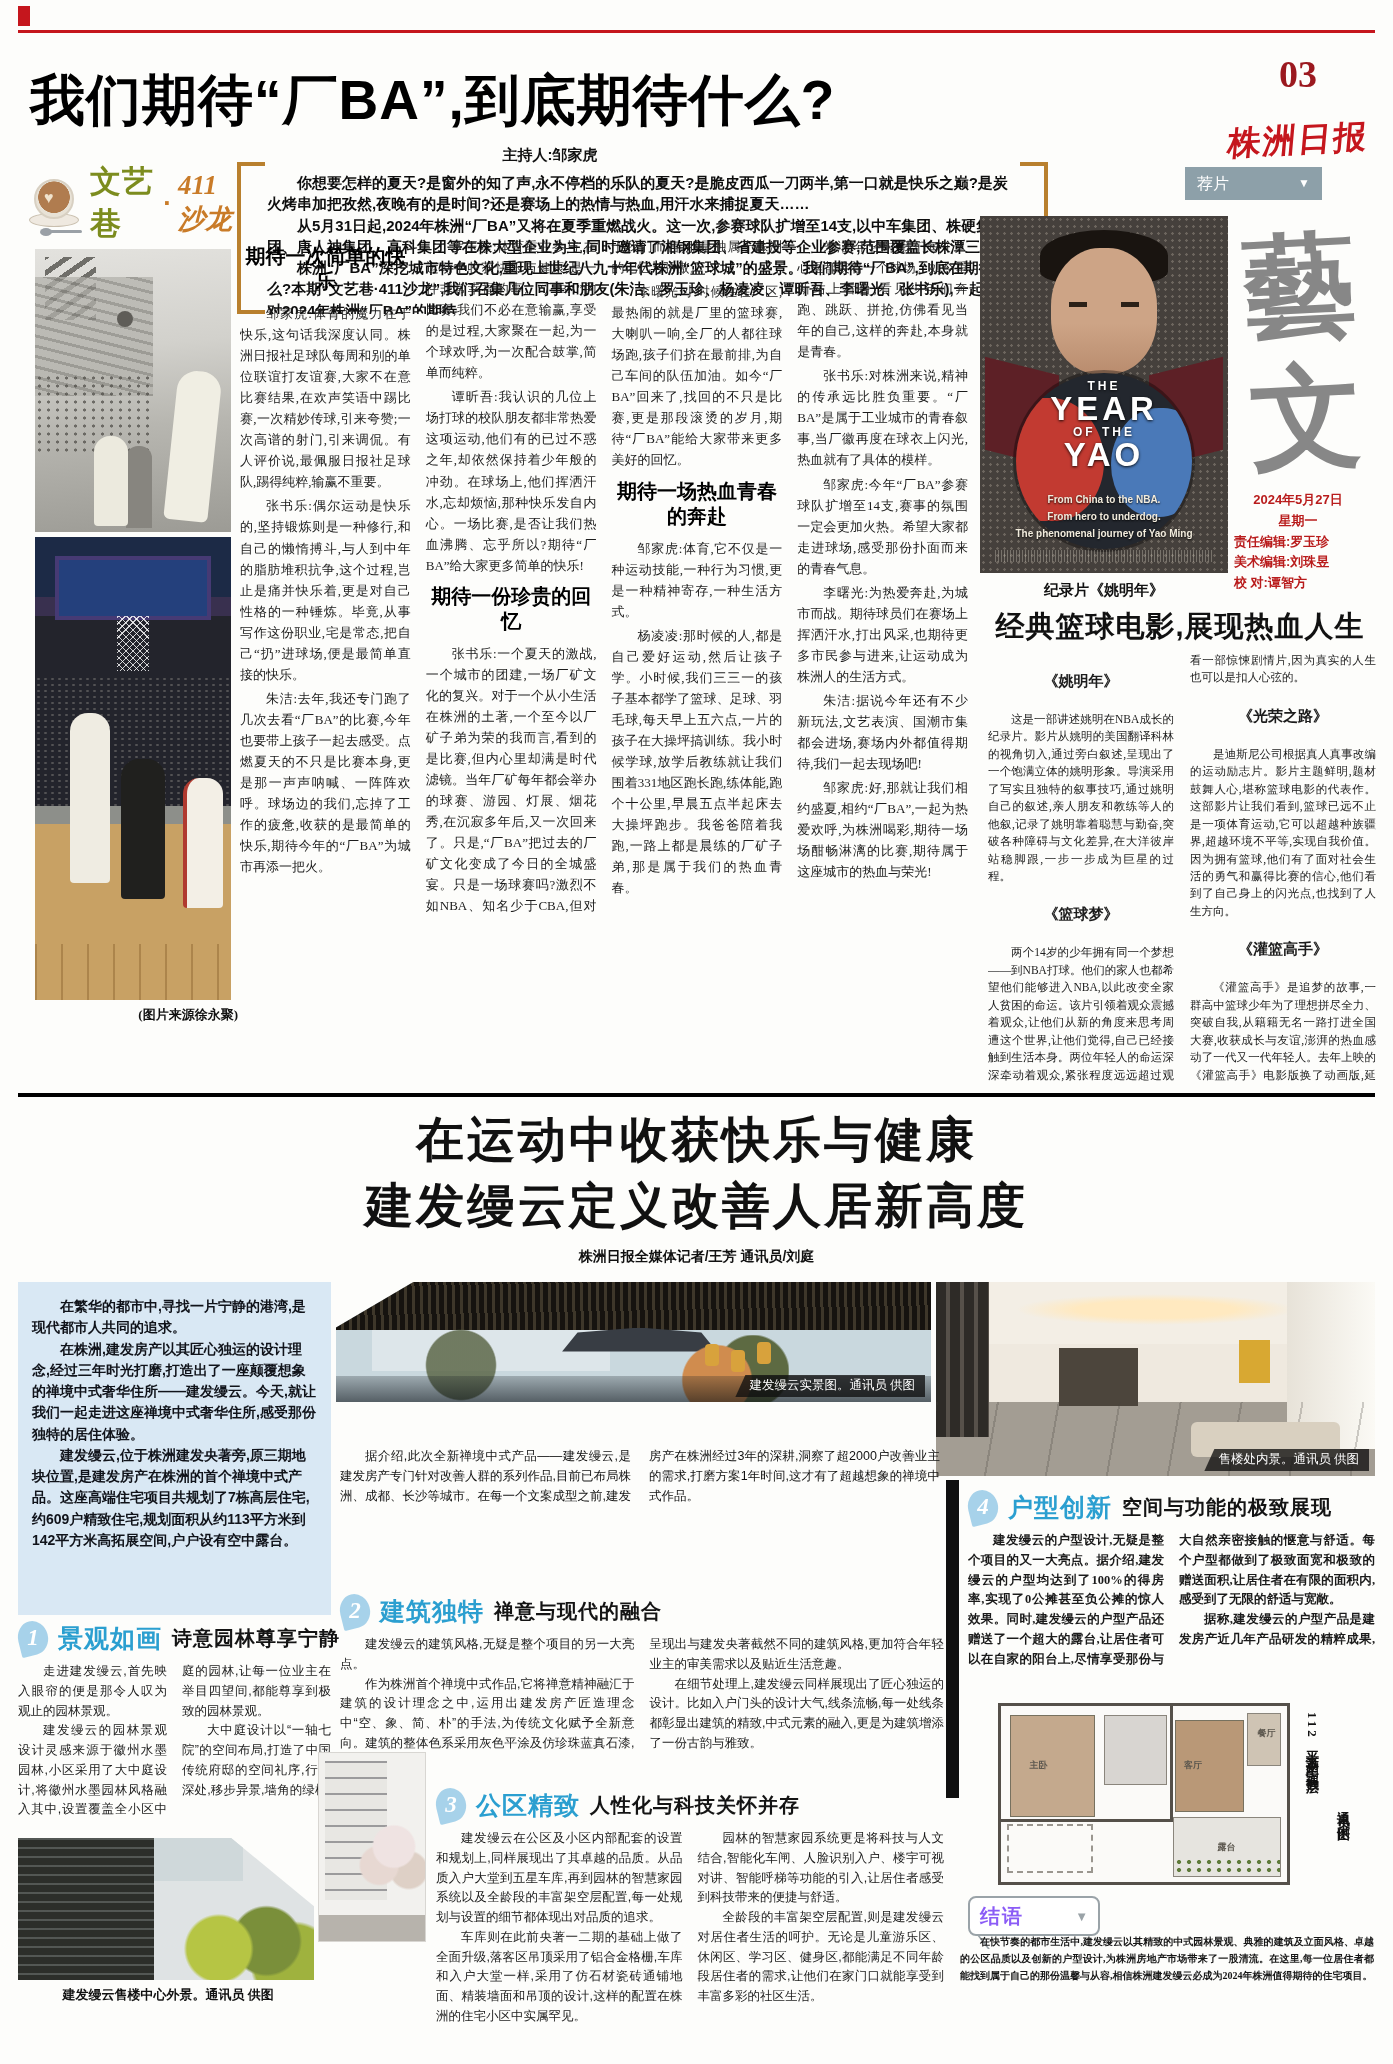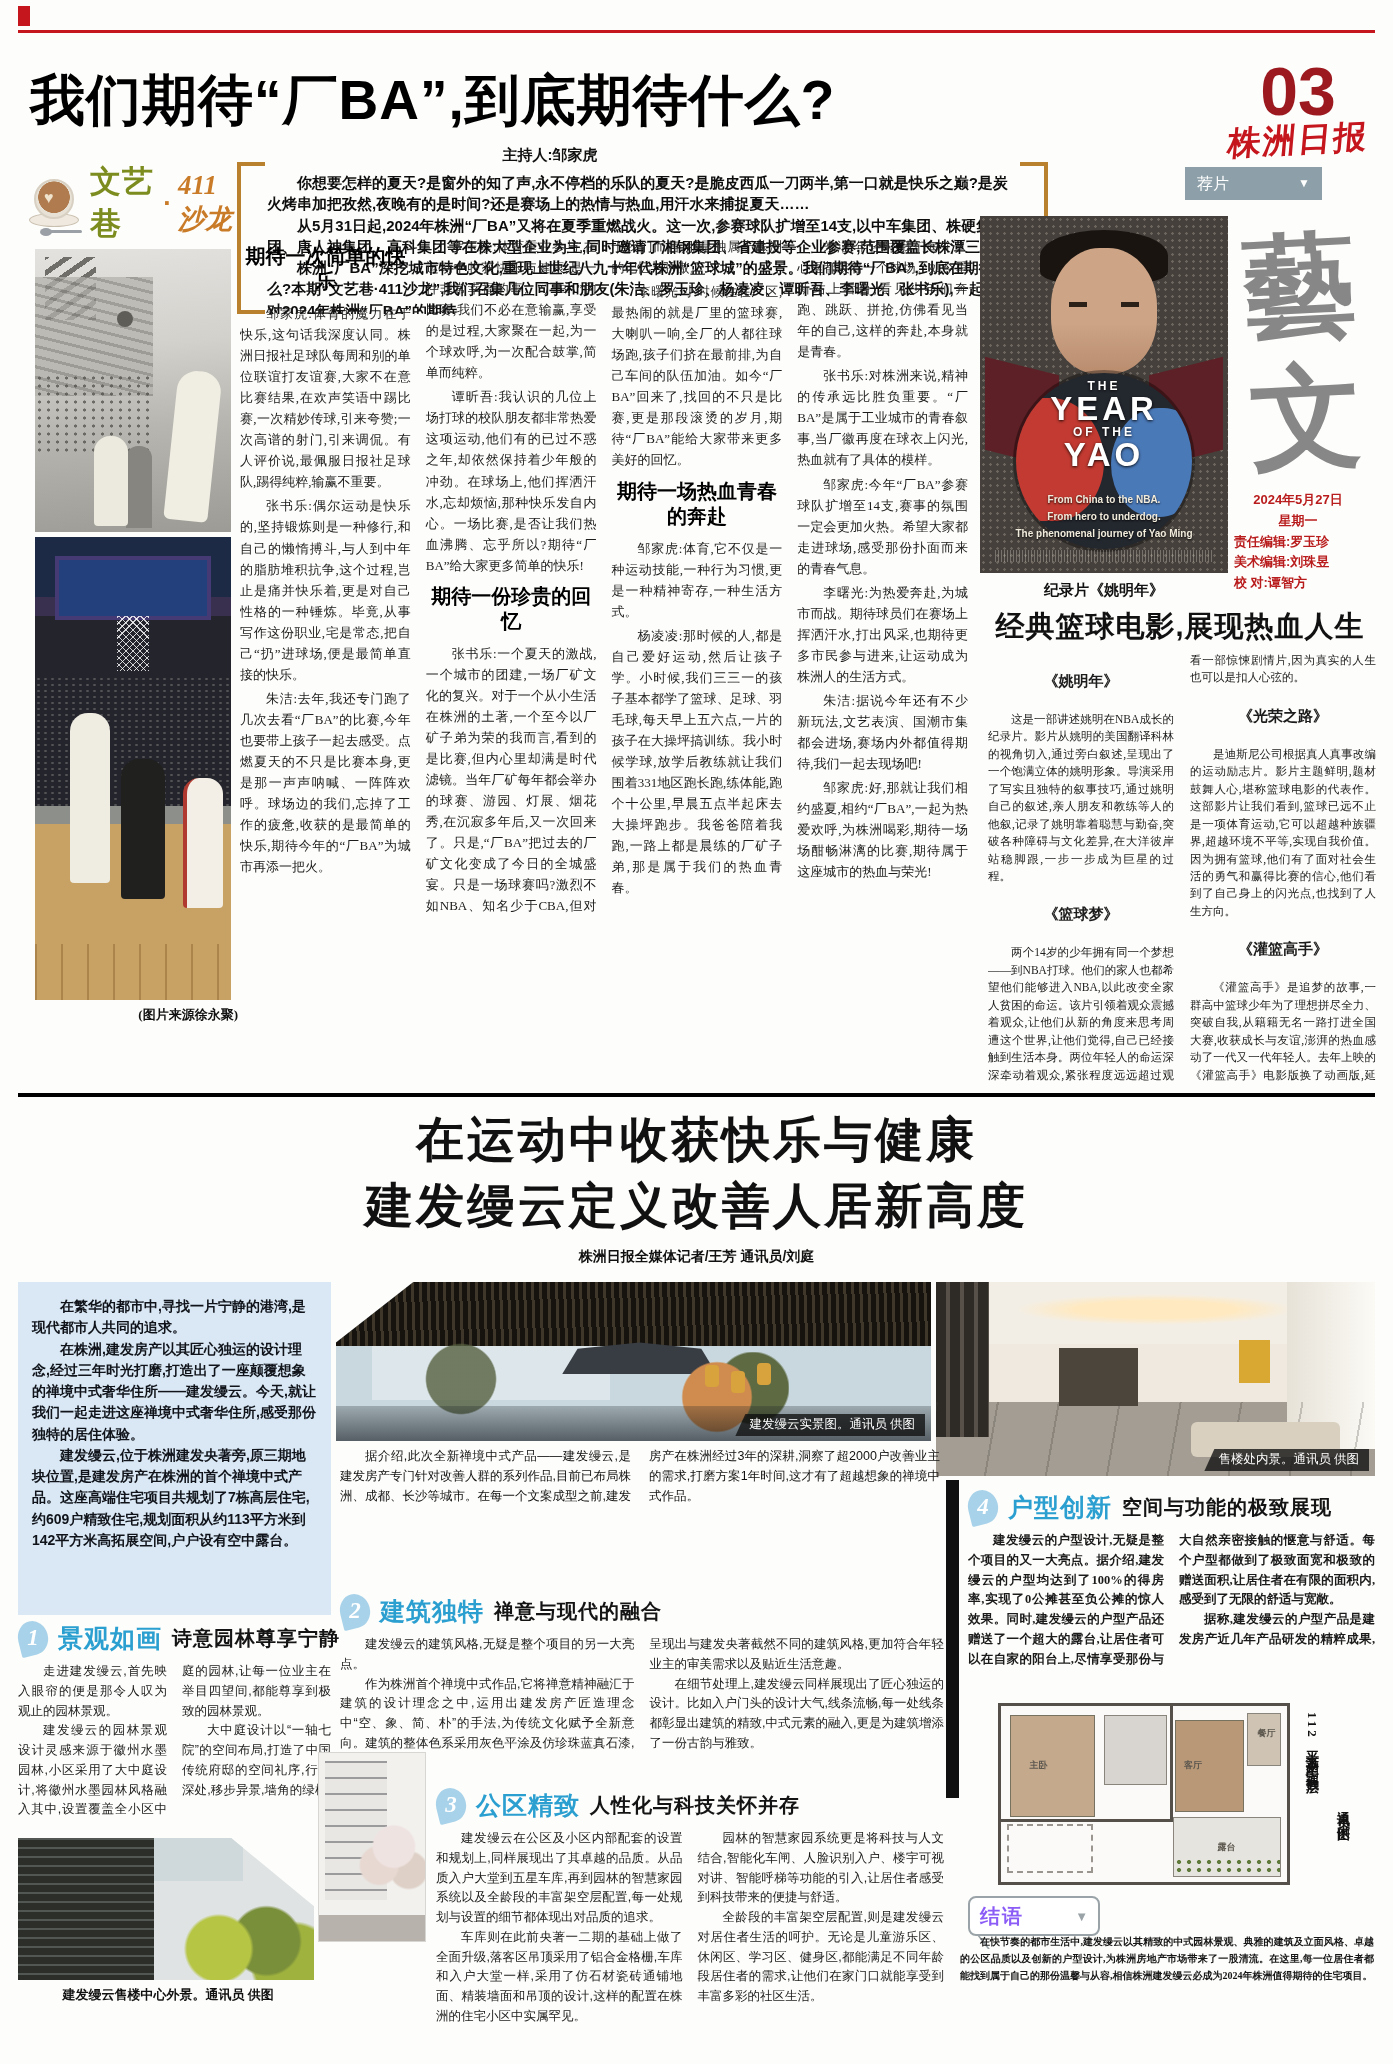--- a/index.html
+++ b/index.html
@@ -4,21 +4,21 @@
 <style>
   * { margin:0; padding:0; box-sizing:border-box; }
   html,body { background:#ffffff; }
   body { font-family:"Liberation Sans", sans-serif; color:#111; }
   .page { position:relative; width:1393px; height:2064px; background:#fdfdfb; overflow:hidden; margin:0 auto; }
   .abs { position:absolute; }
 
   
   .corner-red { left:18px; top:6px; width:12px; height:20px; background:#c5161d; }
   .top-rule { left:18px; top:30px; width:1357px; height:3px; background:#c5161d; }
-  .page-num { left:1238px; top:52px; width:120px; text-align:center; font-family:Liberation Sans, sans-serif; font-size:68px; font-weight:700; color:#9b191f; }
+  .page-num { left:1238px; top:52px; width:120px; text-align:center; font-family:Liberation Serif, serif; font-size:38px; font-weight:700; color:#9b191f; }
   .paper-logo { left:1218px; top:118px; width:160px; text-align:center; color:#c5161d; font-family:"Liberation Serif",serif; font-size:33px; font-weight:900; transform:skewX(-8deg) rotate(-3deg); letter-spacing:2px; }
   .yiwen { left:1247px; top:224px; width:108px; text-align:center; color:#878787; font-family:"Liberation Serif",serif; font-weight:700; font-size:112px; line-height:1.16; transform:rotate(-3deg); }
   .datebox { left:1234px; top:490px; width:128px; font-size:13px; line-height:1.6; font-weight:600; color:#b91c1c; }
   .datebox .c { text-align:center; }
 
   
   .headline { left:30px; top:64px; width:1060px; font-size:55px; font-weight:900; letter-spacing:1px; color:#000; white-space:nowrap; }
   .host { left:300px; top:146px; width:500px; text-align:center; font-size:15px; font-weight:700; }
   .col-logo { left:28px; top:168px; width:215px; height:70px; display:flex; align-items:center; gap:6px; }
   .cup { position:relative; width:52px; height:52px; flex:0 0 auto; }
@@ -86,21 +86,21 @@
   
   .divider { left:18px; top:1093px; width:1357px; height:4px; background:#000; }
 
   
   .e-h1 { left:0; top:1108px; width:1393px; text-align:center; font-size:48px; font-weight:900; letter-spacing:3px; }
   .e-h2 { left:0; top:1174px; width:1393px; text-align:center; font-size:48px; font-weight:900; letter-spacing:3px; }
   .e-byline { left:0; top:1248px; width:1393px; text-align:center; font-size:14px; font-weight:600; }
   .blue-panel { left:18px; top:1282px; width:313px; height:333px; background:#d9e8f4; padding:14px 14px; font-size:14px; line-height:1.52; font-weight:600; overflow:hidden; color:#10131a; }
   .blue-panel p { text-indent:2em; }
 
-  .courtyard { left:336px; top:1282px; width:595px; height:159px; clip-path:polygon(0 38%,13% 0,100% 0,100% 100%,0 100%); background:#c9d8de; overflow:hidden; }
+  .courtyard { left:336px; top:1282px; width:595px; height:120px; clip-path:polygon(0 38%,13% 0,100% 0,100% 100%,0 100%); background:#c9d8de; overflow:hidden; }
   .cy-ceiling { position:absolute; left:0; top:0; width:100%; height:40%; background:repeating-linear-gradient(88deg,#16130f 0 5px,#3e372a 5px 8px); }
   .cy-wall { position:absolute; left:6%; top:40%; width:40%; height:34%; background:#dde6ea; }
   .cy-roof { position:absolute; left:38%; top:38%; width:26%; height:20%; background:#383d44; clip-path:polygon(0 100%,10% 20%,50% 0,90% 20%,100% 100%); }
   .cy-tree { position:absolute; left:56%; top:44%; width:120px; height:90px; background:radial-gradient(circle at 40% 50%,#d08c4e 0 40%,transparent 42%),radial-gradient(circle at 70% 40%,#5d6a42 0 35%,transparent 37%); }
   .cy-tree2 { position:absolute; left:10%; top:36%; width:130px; height:80px; background:radial-gradient(circle at 50% 50%,#55603f 0 45%,transparent 47%); opacity:.8; }
   .cy-lant { position:absolute; left:62%; top:52%; width:14px; height:22px; background:#d8a23c; border-radius:4px; box-shadow:26px 6px 0 #d8a23c, 52px -2px 0 #d8a23c; }
   .cy-glass { position:absolute; left:0; bottom:0; width:100%; height:22%; background:linear-gradient(180deg,rgba(25,32,38,.25),rgba(8,14,20,.6)); }
   .interior { left:936px; top:1282px; width:439px; height:194px; background:linear-gradient(180deg,#f3eee5 0 32%,#efe9df 32% 62%,#a39d93 62% 100%); overflow:hidden; }
   .in-cove { position:absolute; left:18%; top:6%; width:64%; height:16%; border-radius:50%; background:radial-gradient(#ffe9c0 0 40%,rgba(255,233,192,0) 70%); }
   .in-left { position:absolute; left:0; top:0; width:12%; height:80%; background:repeating-linear-gradient(90deg,#2e2b27 0 10px,#57514a 10px 14px); }

